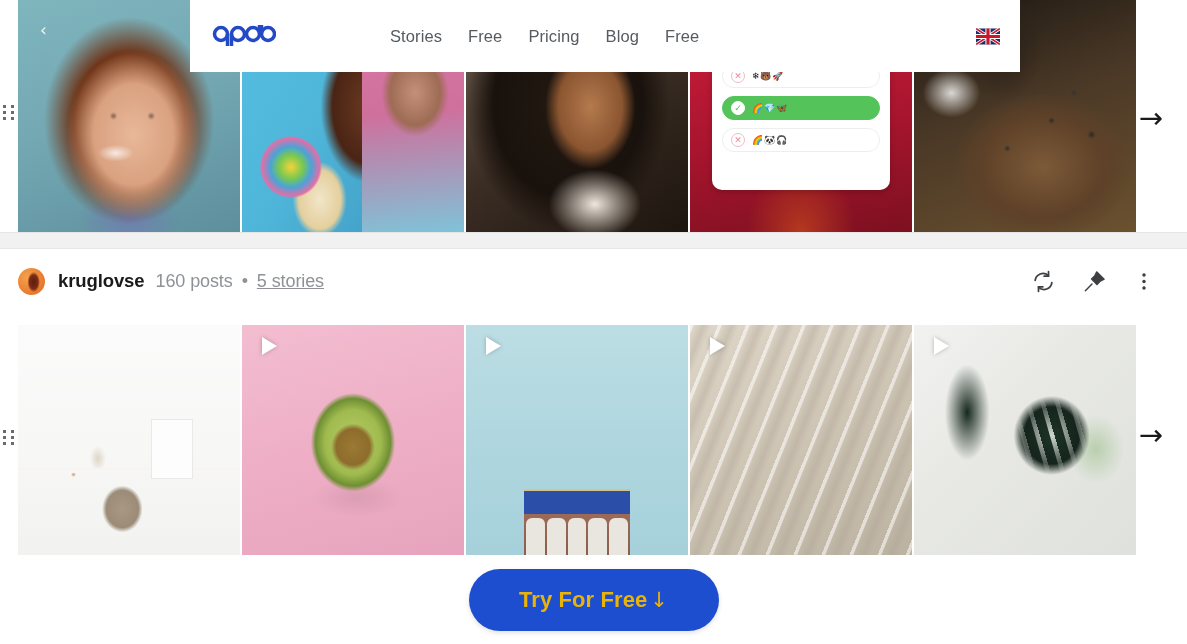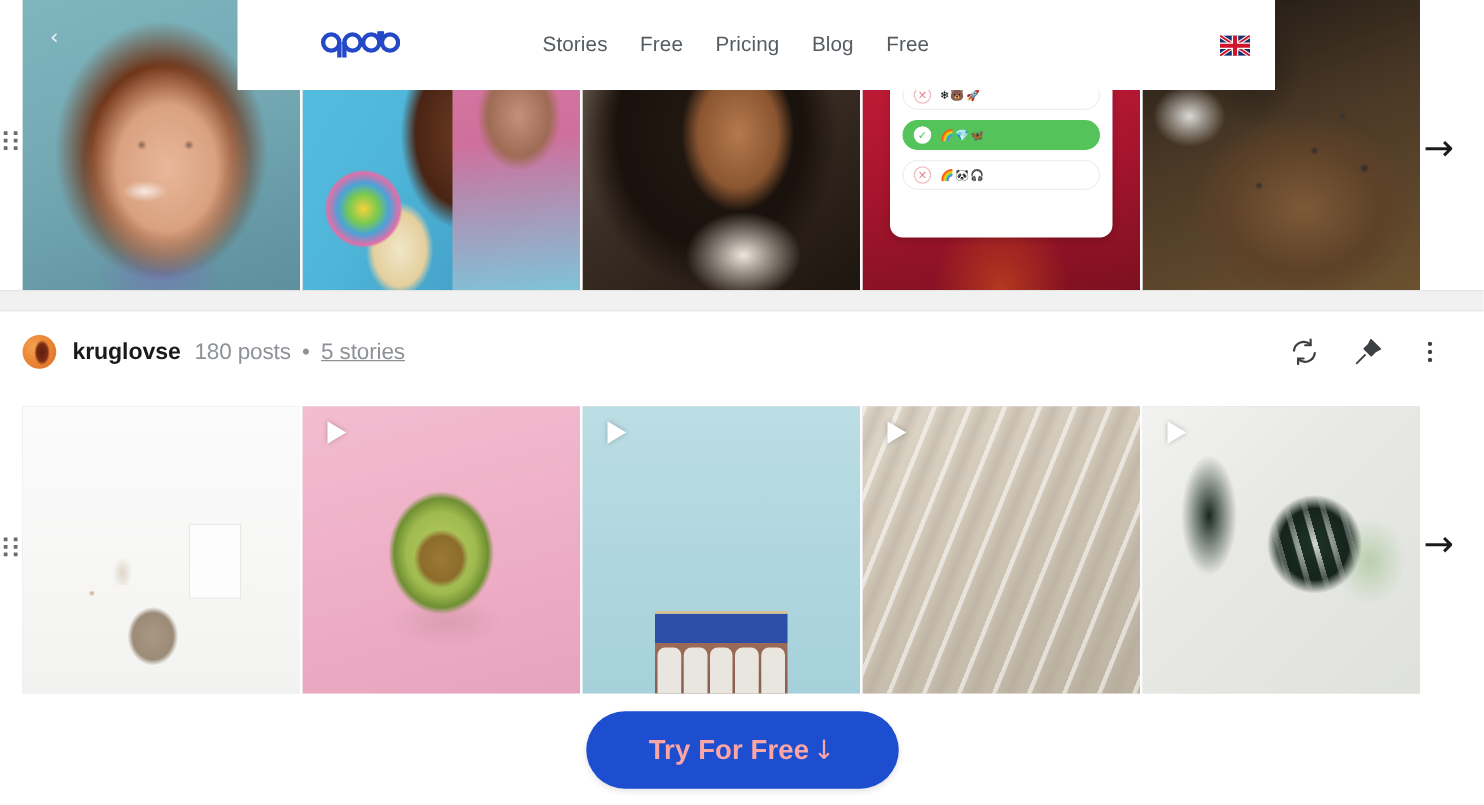--- a/index.html
+++ b/index.html
@@ -138,21 +138,21 @@
       radial-gradient(ellipse 50px 70px at 40% 20%, #2a2118 0%, rgba(42,33,24,0) 80%),
       linear-gradient(160deg,#1b1712 0%,#4a3826 45%,#6b512f 100%);
   }
   .img-pancake::after { content:""; position:absolute; left:2%; top:18%; width:30%; height:44%;
     background:radial-gradient(ellipse 40px 34px at 50% 50%, rgba(230,230,228,.92) 0%, rgba(230,230,228,0) 72%); }
 
   
   .navbar {
     position:absolute; left:190px; top:0; width:830px; height:72px;
     background:#fff; z-index: 20;
-    display:flex; align-items:center;padding-left:44px;
+    display:flex; align-items:center;
   }
   .logo { margin-left:22px; width:68px; height:30px; display:flex; align-items:center; }
   .navlinks { display:flex; gap:26px; margin-left:110px; }
   .navlink { font-size:16.5px; color:#555b60; cursor:pointer; letter-spacing:.1px; }
   .flag { margin-left:auto; margin-right:20px; width:24px; height:17px; border-radius:1px;
           overflow:hidden; position:relative; cursor:pointer; flex:0 0 24px; }
 
   
   .separator { position:absolute; left:0; top:232px; width:1187px; height:17px;
                background:#f1f1f1; border-top:1px solid #e6e6e6; border-bottom:1px solid #e6e6e6; }
@@ -230,21 +230,21 @@
         rgba(240,242,238,.85) 10px, rgba(240,242,238,.85) 14px);
     -webkit-mask-image: radial-gradient(ellipse 52px 52px at 62% 48%, #000 0%, rgba(0,0,0,0) 78%);
     mask-image: radial-gradient(ellipse 52px 52px at 62% 48%, #000 0%, rgba(0,0,0,0) 78%); }
 
   
   .cta-wrap { position:absolute; left:0; top:555px; width:1187px; height:89px;
               display:flex; align-items:center; justify-content:center; background:#fff; }
   .cta {
     display:flex; align-items:center; justify-content:center; gap:3px;
     width:250px; height:62px; border-radius:31px;
-    background:#1d4ed0; color:#fca5a5; font-size:22px; font-weight:700;
+    background:#1d4ed0; color:#eab308; font-size:22px; font-weight:700;
     letter-spacing:.1px; cursor:pointer; border:none;
     font-family:"Liberation Sans", sans-serif;
     box-shadow:0 2px 5px rgba(0,0,0,.12);
   }
   .cta .arr { font-family:"DejaVu Sans", sans-serif; font-weight:400; font-size:21px; }
 </style>
 </head>
 <body>
 
 <div class="app">
@@ -335,21 +335,21 @@
         <path d="M30,0 L30,40 M0,20 L60,20" stroke="#cf142b" stroke-width="8"></path>
       </svg>
     </div>
   </div>
 
   <div class="separator"></div>
 
   <div class="acct">
     <div class="avatar"></div>
     <span class="uname">kruglovse</span>
-    <span class="meta">180 posts</span>
+    <span class="meta">160 posts</span>
     <span class="meta" style="margin-left:9px;">•</span>
     <span class="meta" style="margin-left:9px;text-decoration:underline;">5 stories</span>
 
     <div class="acct-icons">
       <span class="acticon">
         <svg width="25" height="25" viewBox="0 0 24 24" fill="none" stroke="#3c4043" stroke-width="1.7" stroke-linecap="round">
           <path d="M4 11a7.5 7.5 0 0 1 12.6-4.6"></path>
           <path d="M20 13a7.5 7.5 0 0 1-12.6 4.6"></path>
           <polyline points="16.8,2.6 16.8,6.9 12.6,6.9"></polyline>
           <polyline points="7.2,21.4 7.2,17.1 11.4,17.1"></polyline>

